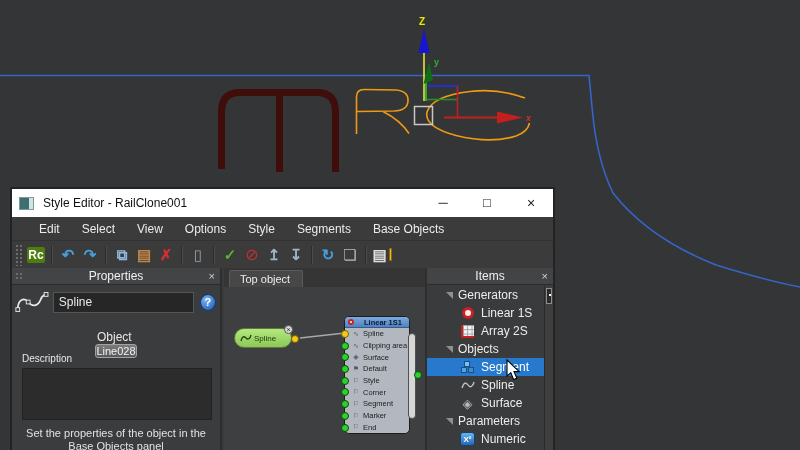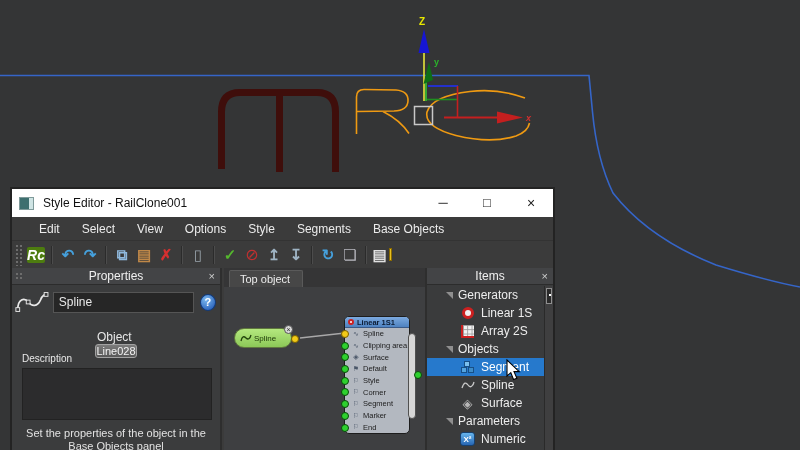--- a/index.html
+++ b/index.html
@@ -19,21 +19,21 @@
   .cap-btn.close { font-size:14px; }
 
   .menubar { height:23px; background:#3b3b3b; display:flex; align-items:center; padding-left:16px; }
   .menu-item { color:#ececec; font-size:12px; padding:0 11px; }
 
   .toolbar { height:28px; background:#3b3b3b; border-top:1px solid #333; display:flex; align-items:center; padding-left:3px; }
   .drag-handle { width:7px; height:22px; margin-right:3px;
     background-image:radial-gradient(circle,#6d6d6d 1px, transparent 1.3px); background-size:4px 4px; }
   .tbtn { width:22px; height:22px; display:flex; align-items:center; justify-content:center; font-size:15px; font-weight:bold; }
   .tsep { width:0; height:18px; border-left:1px solid #2b2b2b; border-right:1px solid #4c4c4c; margin:0 4px; }
-  .ti0 { width:18px; height:16px; background:#4d7c0f; color:#fff; font-size:14px; font-weight:bold; display:flex; align-items:center; justify-content:center; border-radius:2px;font-style:italic; }
+  .ti0 { width:18px; height:16px; background:#4d7c0f; color:#fff; font-size:12px; font-weight:bold; display:flex; align-items:center; justify-content:center; border-radius:2px; }
   .ti-undo,.ti-redo,.ti-refresh { color:#45a0dc; }
   .ti-copy { color:#8fb8dc; }
   .ti-paste { color:#c08848; }
   .ti-del { color:#d43030; }
   .ti-purge { color:#9aa4ac; font-weight:normal; }
   .ti-check { color:#55b82e; }
   .ti-no { color:#c03030; font-weight:normal; font-size:16px; }
   .ti-updn { color:#9fb4c4; }
   .ti-export { color:#b9b9c0; font-weight:normal; }
   .ti-notes { color:#e0e0e0; }
@@ -70,21 +70,21 @@
 
   .spline-node { position:absolute; left:10px; top:41px; width:58px; height:20px; border-radius:10px;
     background:linear-gradient(#b4e87e,#8cc858); border:1px solid #60783e; display:flex; align-items:center; padding-left:5px; }
   .spline-node .lbl { font-size:8px; color:#1c3608; margin-left:2px; }
   .node-badge { position:absolute; right:-2px; top:-4px; width:9px; height:9px; border-radius:50%; background:#d8d8d8; border:1px solid #555;
     color:#333; font-size:7px; line-height:7px; text-align:center; }
   .out-dot { position:absolute; right:-8px; top:6px; width:8px; height:8px; border-radius:50%; background:#f2ca18; border:1px solid #7a6000; }
 
   .gen-node { position:absolute; left:120px; top:29px; width:66px; height:118px; background:#b3b8c0; border:1px solid #1d1d1d; border-radius:5px; }
   .gen-header { height:11px; background:linear-gradient(#7caae0,#4e82c0); border-radius:4px 4px 0 0; border-bottom:1px solid #3a5a88;
-    display:flex; align-items:center; padding-left:3px; gap:3px; }
+    display:flex; align-items:center; padding-left:3px; gap:10px; }
   .gen-header .ring { width:6px; height:6px; border-radius:50%; border:2px solid #c22; background:#fff; }
   .gen-title { font-size:7.5px; font-weight:bold; color:#0b1b33; }
   .gen-row { position:relative; height:11.7px; display:flex; align-items:center; padding-left:7px; gap:3px; }
   .gen-row .ric { font-size:7px; color:#4a5668; width:8px; text-align:center; }
   .gen-row .rlb { font-size:7.5px; color:#1c1c1c; }
   .port { position:absolute; left:-4.5px; top:2px; width:8px; height:8px; border-radius:50%; background:#2ed02e; border:1px solid #0a4a0a; }
   .port.yellow { background:#f2ca18; border-color:#7a6000; }
   .gen-outbar { position:absolute; left:63px; top:16px; width:8px; height:86px; background:#d6d6d6; border:1px solid #505050; border-radius:4px; }
   .gen-outdot { position:absolute; left:69px; top:54px; width:8px; height:8px; border-radius:50%; background:#2ed02e; border:1px solid #0a4a0a; }
 

